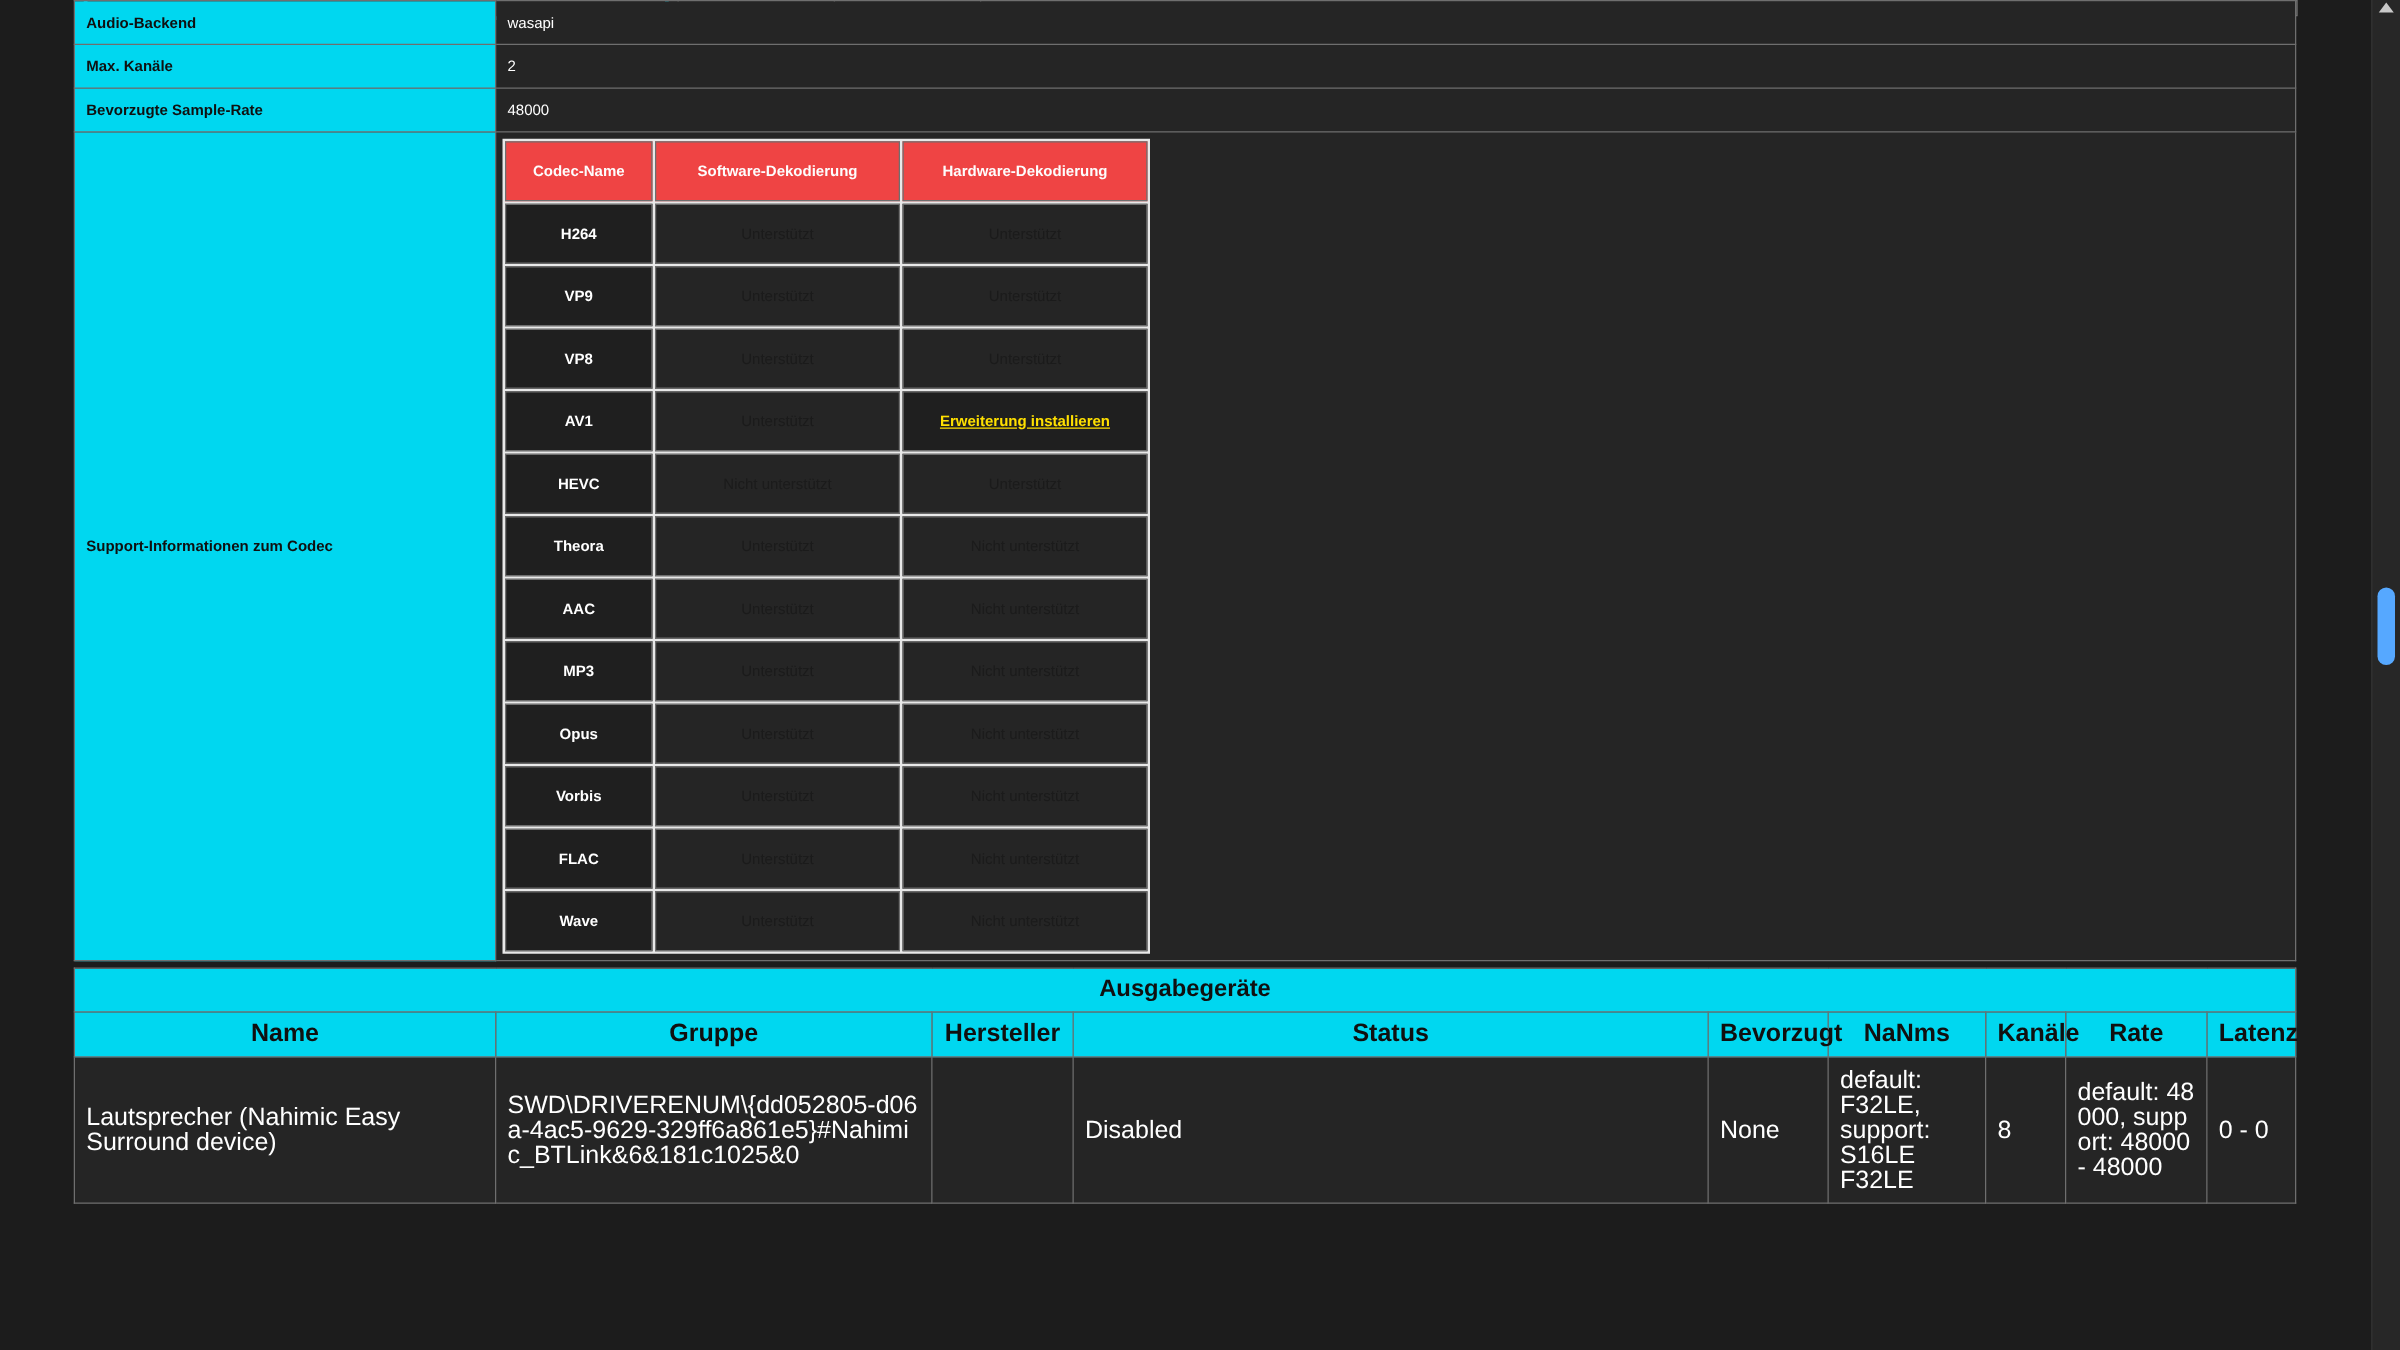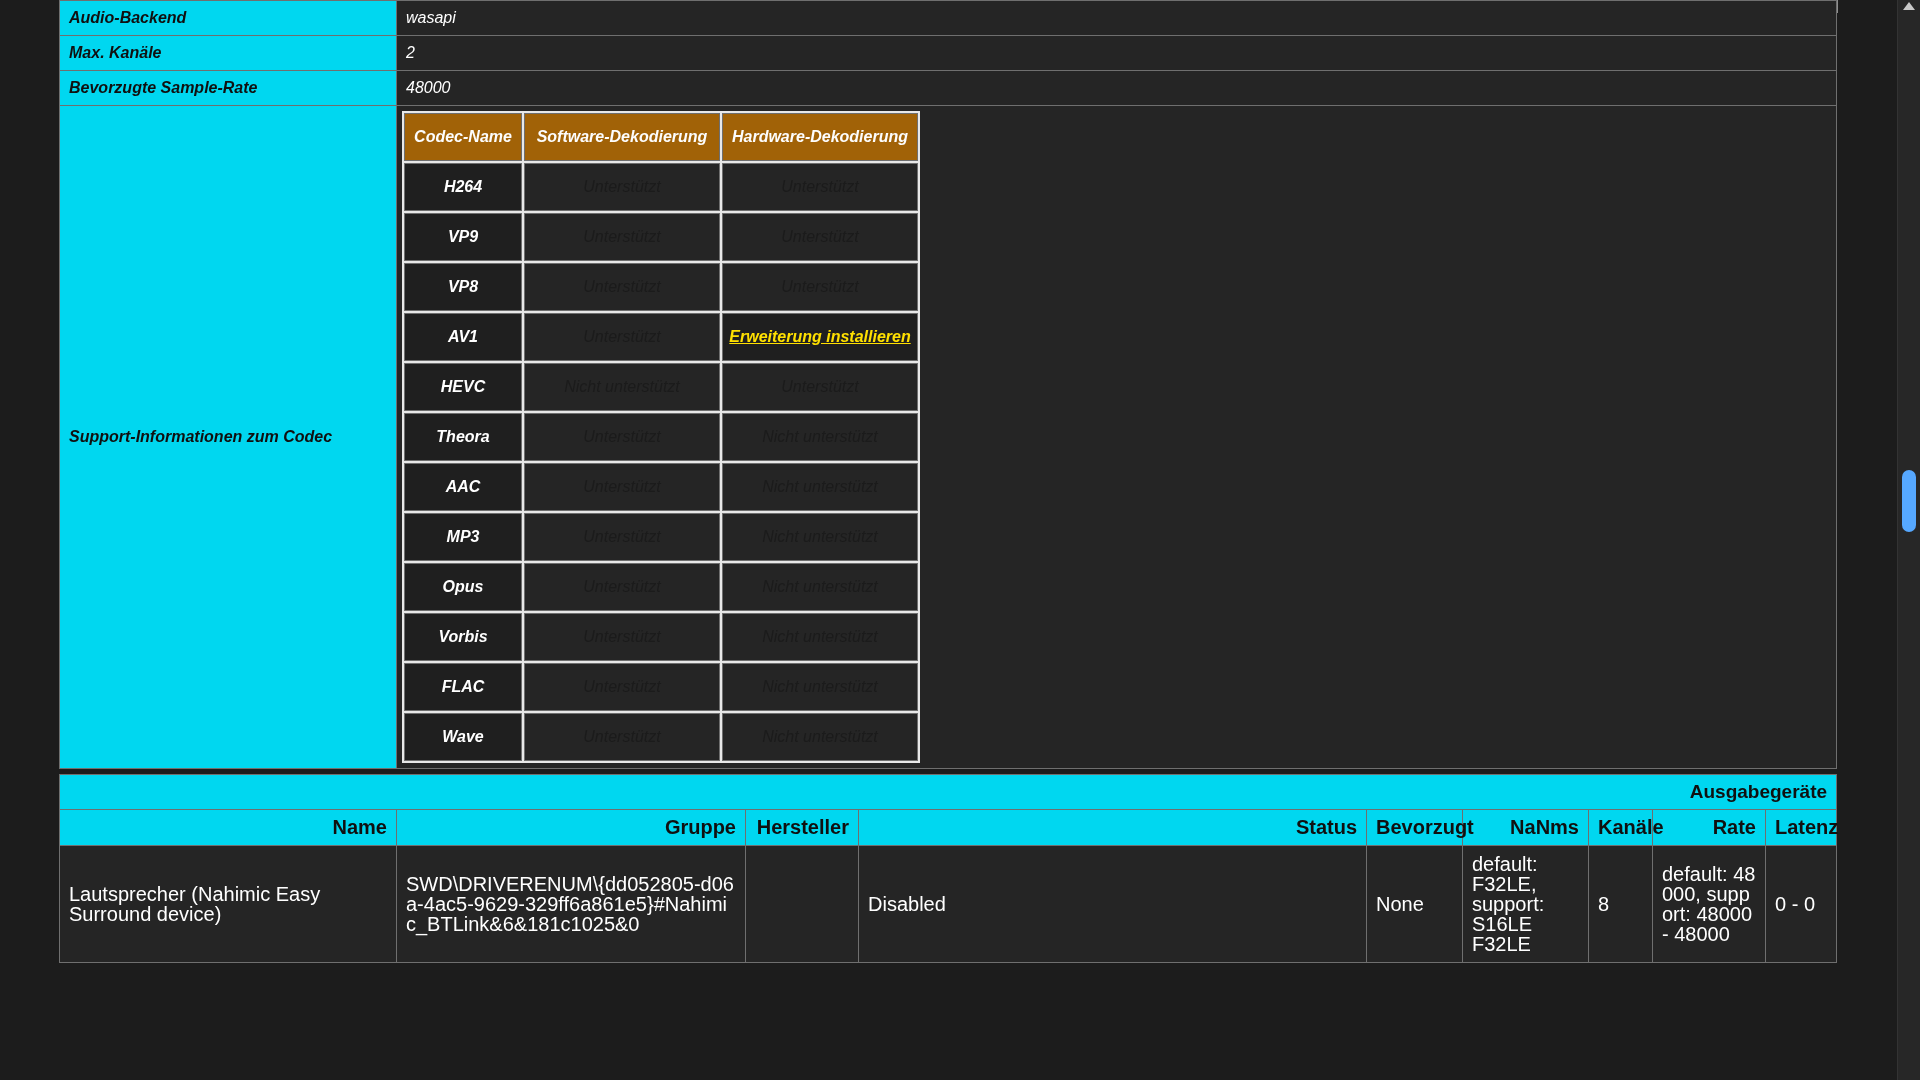--- a/index.html
+++ b/index.html
@@ -35,48 +35,48 @@
   .scrollbar{position:absolute;right:0;top:0;width:22px;height:1080px;background:#272727;border-left:1px solid #333;}
   .scroll-up{position:absolute;left:5px;top:2px;width:0;height:0;
     border-left:6px solid transparent;border-right:6px solid transparent;border-bottom:8px solid #c9c9c9;}
   .scroll-thumb{position:absolute;left:4px;top:470px;width:14px;height:62px;border-radius:7px;background:var(--scroll-thumb);}
   
   .content{position:absolute;left:59px;top:0;width:1777px;}
   h1.page-title{margin:52px 0 28px 0;font-size:26px;font-weight:bold;color:#fff;}
   table{border-collapse:collapse;}
   
   .info-table{width:1777px;table-layout:fixed;}
-  .info-table th,.info-table td{border:1px solid var(--border);font-size:16px;font-style:italic;}
+  .info-table th,.info-table td{border:1px solid var(--border);font-size:12px;}
   .info-table th{
     background:var(--cyan);color:#101010;font-weight:bold;text-align:left;
     padding:0 9px;height:34px;
   }
   .info-table td{background:var(--cell-bg);color:#fff;padding:0 9px;height:34px;}
   .info-table td.codec-cell{padding:5px;vertical-align:top;}
   
   .codec-table{
     border-collapse:separate;border-spacing:2px;background:#e8e8e8;
     table-layout:fixed;width:514px;font-size:16px;
   }
   .codec-table th{
-    background:#a16207;color:#fdfdfd;font-weight:bold;text-align:center;padding:6px 4px;
+    background:#ef4444;color:#fdfdfd;font-weight:bold;text-align:center;padding:6px 4px;
   }
   .codec-table td.cname{background:#1f1f1f;color:#fff;font-weight:bold;text-align:center;padding:6px 8px;}
   .codec-table td.st{text-align:center;color:#1b1b1b;padding:6px 4px;}
   .g-b{background:var(--green-bright);}
   .g-l{background:var(--green-light);}
   .p-b{background:var(--pink-bright);}
   .p-l{background:var(--pink-light);}
   .codec-table td.link-cell{background:#1f1f1f;text-align:center;padding:6px 4px;}
   .ext-link{color:var(--yellow);font-weight:bold;text-decoration:underline;cursor:pointer;}
   
   .devices-table{width:1777px;table-layout:fixed;margin-top:5px;}
   .devices-table th,.devices-table td{border:1px solid var(--border);font-size:20px;}
   .devices-table th{
-    background:var(--cyan);color:#101010;font-weight:bold;text-align:right;padding:6px 9px;
+    background:var(--cyan);color:#101010;font-weight:bold;text-align:center;padding:6px 9px;
   }
   .devices-table th.section-bar{font-size:19px;padding:6px 9px;}
   .devices-table td{
     background:var(--cell-bg);color:#fff;padding:8px 9px;vertical-align:middle;line-height:20px;
   }
   td.wrap-any{overflow-wrap:anywhere;}
   td.break-all{word-break:break-all;}
 </style>
 </head>
 <body>

